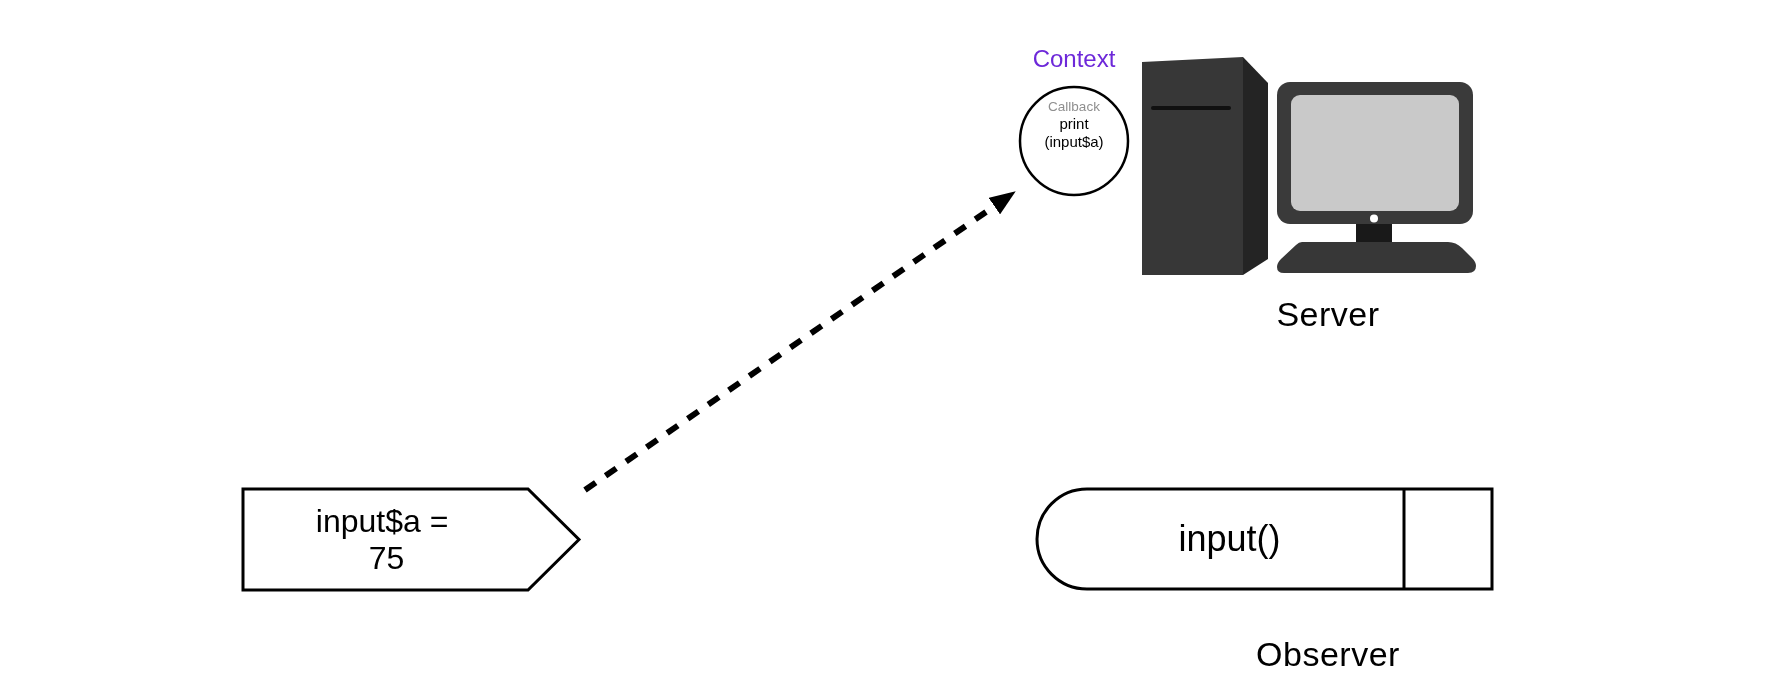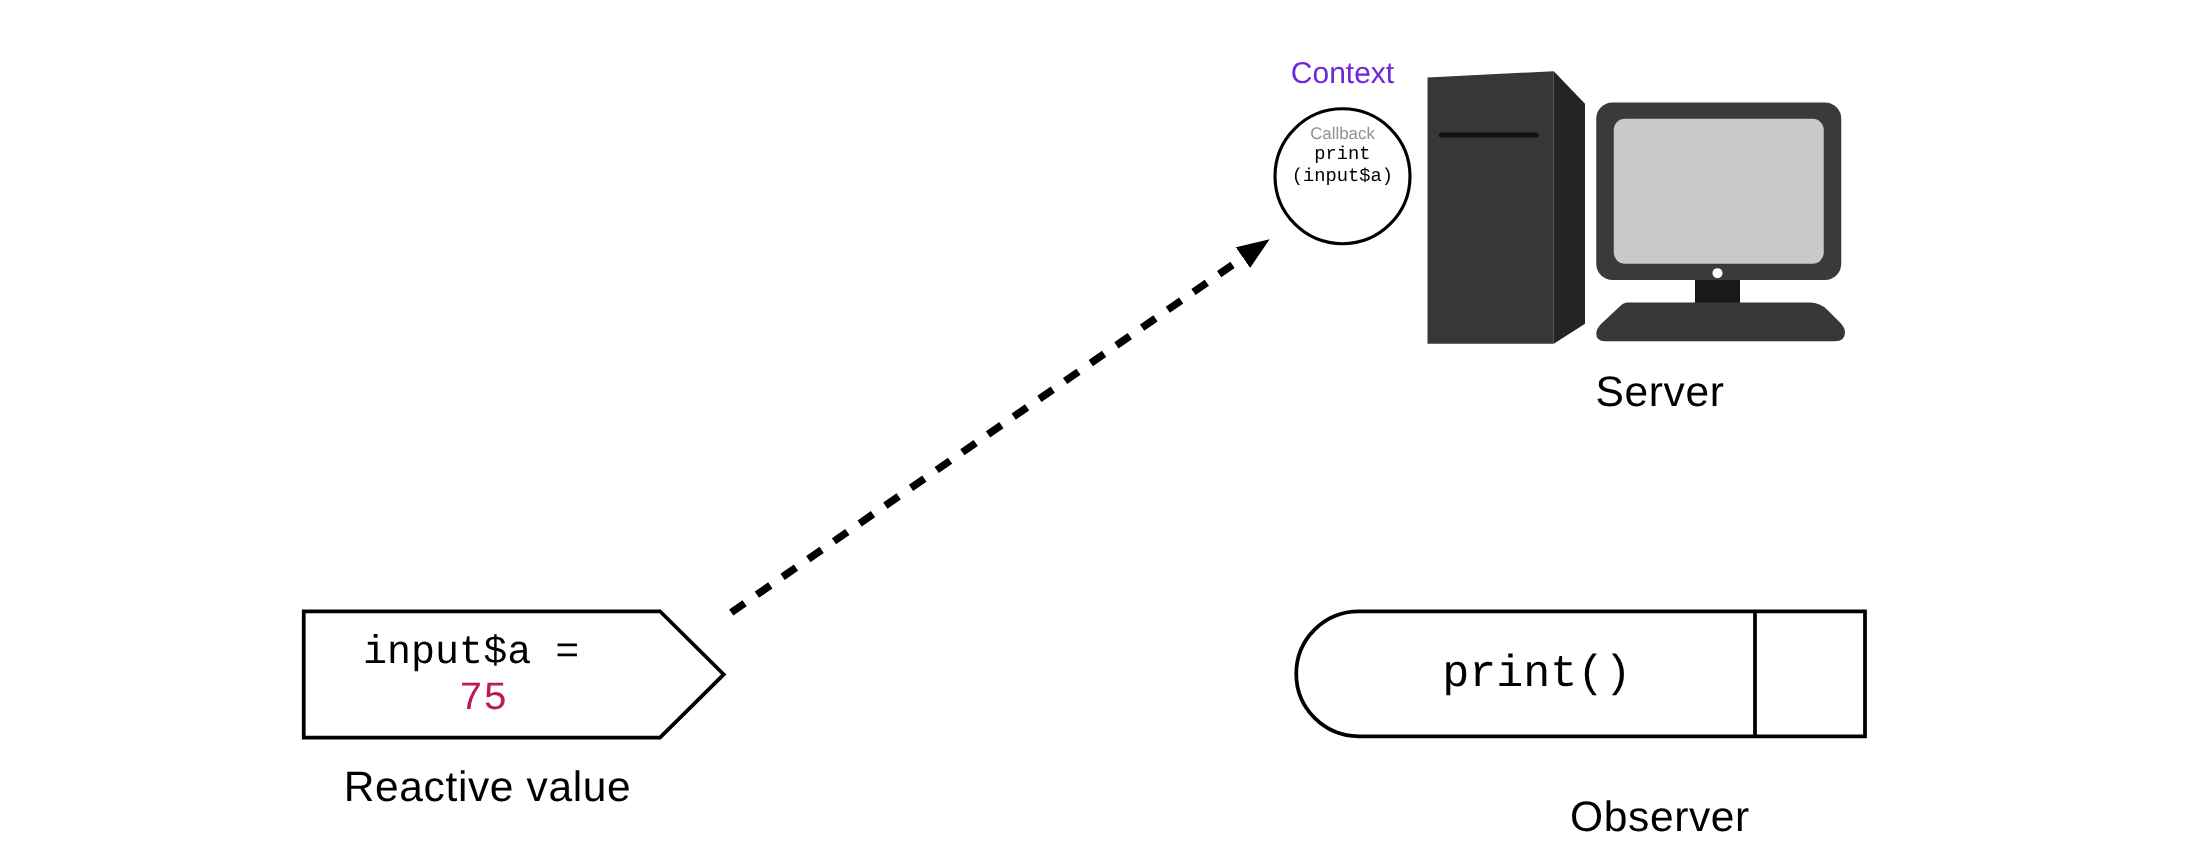--- a/index.html
+++ b/index.html
@@ -16,27 +16,27 @@
     left: 0; top: 0;
     width: 1765px; height: 690px;
   }
   .abs { position: absolute; }
   .gray-label {
     color: #000000;
     font-size: 34px;
     text-align: center;
     letter-spacing: 0.5px;
   }
-  .mono { font-family: Liberation Mono, monospace; }
+  .mono { font-family: Liberation Sans, sans-serif; }
   .rv-text {
     left: 245px; top: 489px; width: 283px; height: 101px;
     display: flex; align-items: center; justify-content: center;
     font-size: 32px; color: #000; white-space: pre; flex-direction: column;
   }
-  .rv-text .val { color: #be185d; }
+  .rv-text .val { color: #000000; }
   .obs-text {
     left: 1037px; top: 489px; width: 367px; height: 100px;
     display: flex; align-items: center; justify-content: center;
     padding-left: 18px; box-sizing: border-box;
     font-size: 36px; color: #000; white-space: pre;
   }
   .obs-text .arg { color: #2288ff; }
   .obs-value {
     left: 1404px; top: 489px; width: 88px; height: 100px;
     display: flex; align-items: center; justify-content: center;
@@ -95,20 +95,19 @@
     <span class="bubble-title">Callback</span>
     <span class="bubble-code mono">print</span>
     <span class="bubble-code mono">(input$a)</span>
   </div>
 
   <div class="abs gray-label server-label">Server</div>
 
   <div class="abs rv-text mono">
     <span>input$a = </span><span class="val">75</span>
   </div>
-  <div class="abs gray-label rv-label">Reactive value</div>
 
   <div class="abs obs-text mono">
-    <span>print(</span><span>)</span>
+    <span>input(</span><span>)</span>
   </div>
   <div class="abs gray-label obs-label">Observer</div>
 
 </div>
 
 </body></html>

